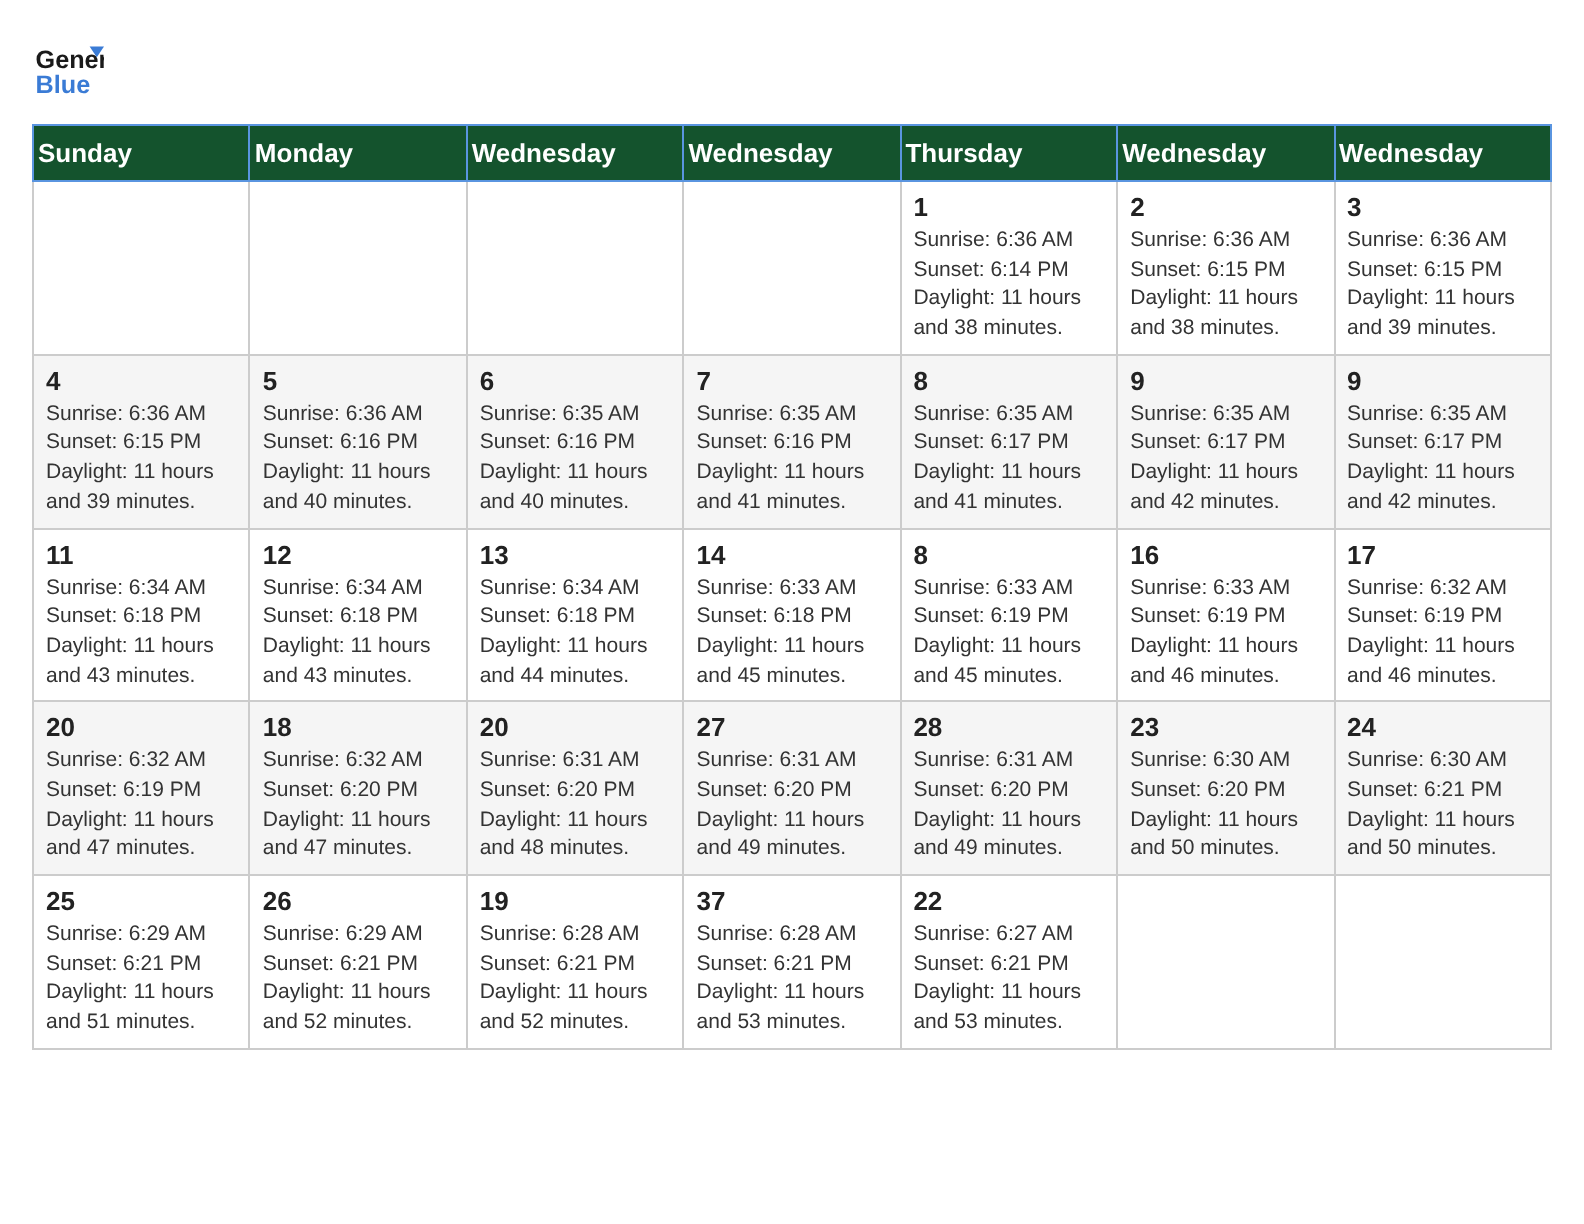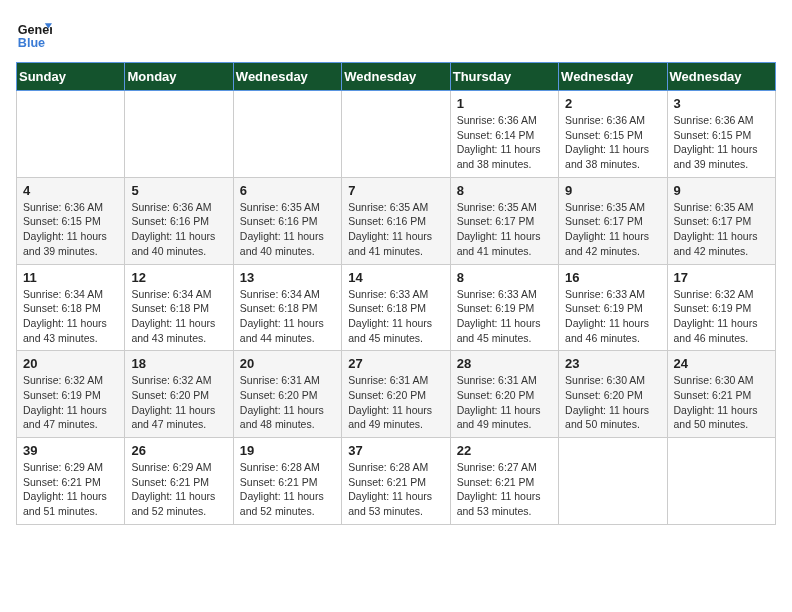--- a/index.html
+++ b/index.html
@@ -212,21 +212,21 @@
           <span class="day-number">23</span>
           <div class="day-info">Sunrise: 6:30 AM<br>Sunset: 6:20 PM<br>Daylight: 11 hours<br>and 50 minutes.</div>
         </td>
         <td>
           <span class="day-number">24</span>
           <div class="day-info">Sunrise: 6:30 AM<br>Sunset: 6:21 PM<br>Daylight: 11 hours<br>and 50 minutes.</div>
         </td>
       </tr>
       <tr>
         <td>
-          <span class="day-number">39</span>
+          <span class="day-number">25</span>
           <div class="day-info">Sunrise: 6:29 AM<br>Sunset: 6:21 PM<br>Daylight: 11 hours<br>and 51 minutes.</div>
         </td>
         <td>
           <span class="day-number">26</span>
           <div class="day-info">Sunrise: 6:29 AM<br>Sunset: 6:21 PM<br>Daylight: 11 hours<br>and 52 minutes.</div>
         </td>
         <td>
           <span class="day-number">19</span>
           <div class="day-info">Sunrise: 6:28 AM<br>Sunset: 6:21 PM<br>Daylight: 11 hours<br>and 52 minutes.</div>
         </td>

